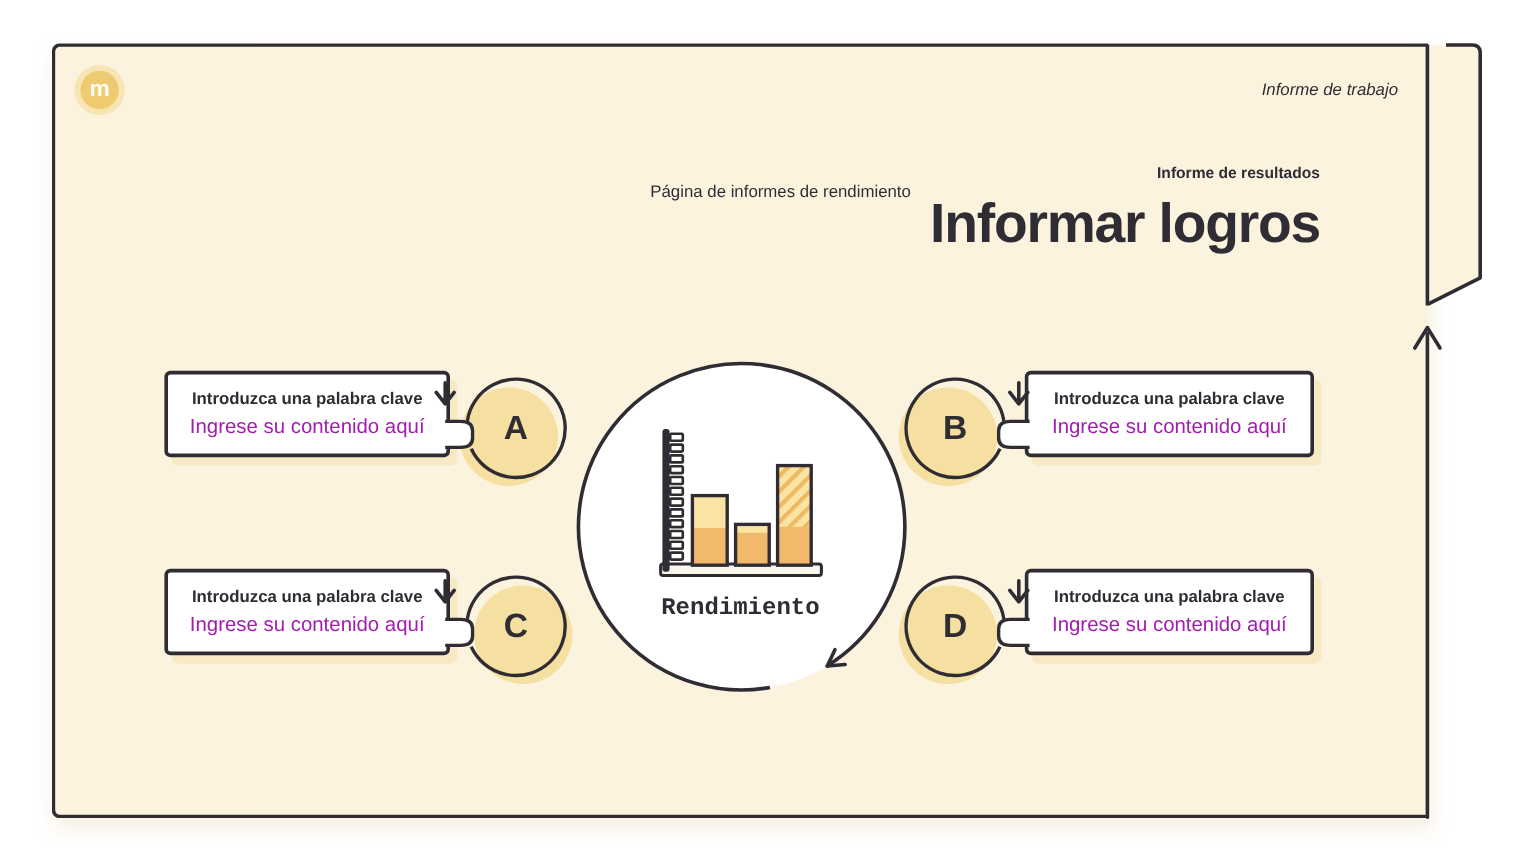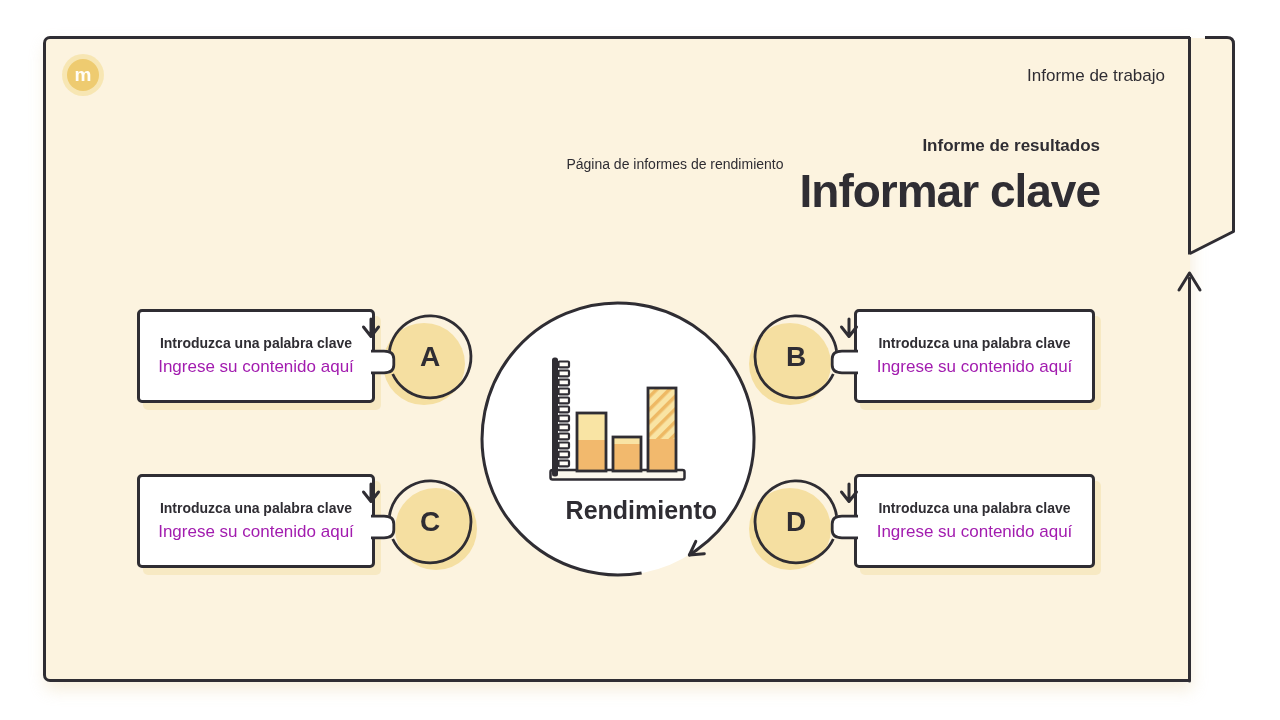--- a/index.html
+++ b/index.html
@@ -13,71 +13,71 @@
     border-radius:7px 0 0 7px;box-sizing:border-box;
     box-shadow:2px 8px 16px rgba(224,198,144,0.30);
   }
   .logo{
     position:absolute;left:67px;top:59px;width:32px;height:32px;border-radius:50%;
     background:#eecb70;box-shadow:0 0 0 5px rgba(245,225,164,0.75);
     display:flex;align-items:center;justify-content:center;z-index:2;
   }
   .logo-m{color:#fffdf6;font-size:19px;font-weight:700;line-height:1;transform:translateY(-1px);}
   .work-tag{
-    position:absolute;top:66px;right:115px;font-size:17px;color:#2f2d33;z-index:2;
+    position:absolute;top:66px;right:115px;font-size:14px;color:#2f2d33;z-index:2;font-style:italic;
   }
   .header{position:absolute;top:136px;right:180px;text-align:right;z-index:2;}
-  .report-label{font-size:17px;font-weight:700;margin-bottom:12px;}
+  .report-label{font-size:13px;font-weight:700;margin-bottom:12px;}
   .title-row{display:flex;align-items:flex-start;justify-content:flex-end;gap:16px;}
   .page-kicker{font-size:14px;position:relative;top:-12px;white-space:nowrap;}
   .main-title{font-size:46px;font-weight:700;line-height:1;letter-spacing:-1px;white-space:nowrap;}
   .note-box{
-    position:absolute;width:238px;height:94px;background:#ffffff;
+    position:absolute;width:238px;height:72px;background:#ffffff;
     border:3px solid #2f2d33;border-radius:5px;box-sizing:border-box;
     display:flex;flex-direction:column;align-items:center;justify-content:center;gap:6px;
     box-shadow:6px 7px 0 rgba(243,226,177,0.6);z-index:1;
   }
   .box-a{left:137px;top:309px;}
   .box-b{left:854px;top:309px;width:241px;}
   .box-c{left:137px;top:474px;}
   .box-d{left:854px;top:474px;width:241px;}
   .kw{font-size:14px;font-weight:700;color:#2f2d33;}
   .ct{font-size:17px;color:#a21caf;}
   .overlay{position:absolute;left:0;top:0;z-index:4;pointer-events:none;}
   .letter-badge{
     position:absolute;width:44px;height:44px;display:flex;align-items:center;justify-content:center;
     font-size:28px;font-weight:600;color:#2f2d33;z-index:5;
   }
   .badge-a{left:408px;top:335px;}
   .badge-b{left:774px;top:335px;}
   .badge-c{left:408px;top:500px;}
   .badge-d{left:774px;top:500px;}
   .center-label{
-    position:absolute;left:517px;top:496px;width:200px;text-align:right;
-    font-size:25px;font-weight:700;color:#2f2d33;z-index:5;
+    position:absolute;left:517px;top:496px;width:200px;text-align:center;
+    font-size:20px;font-weight:700;color:#2f2d33;z-index:5;font-family:Liberation Mono, monospace;
   }
 </style>
 </head>
 <body>
 
 <div class="stage">
 
   <div class="slide"></div>
 
   <div class="logo">
     <span class="logo-m">m</span>
   </div>
 
   <div class="work-tag">Informe de trabajo</div>
 
   <div class="header">
     <div class="report-label">Informe de resultados</div>
     <div class="title-row">
       <span class="page-kicker">Página de informes de rendimiento</span>
-      <span class="main-title">Informar clave</span>
+      <span class="main-title">Informar logros</span>
     </div>
   </div>
 
   <div class="note-box box-a">
     <div class="kw">Introduzca una palabra clave</div>
     <div class="ct">Ingrese su contenido aquí</div>
   </div>
   <div class="note-box box-b">
     <div class="kw">Introduzca una palabra clave</div>
     <div class="ct">Ingrese su contenido aquí</div>

